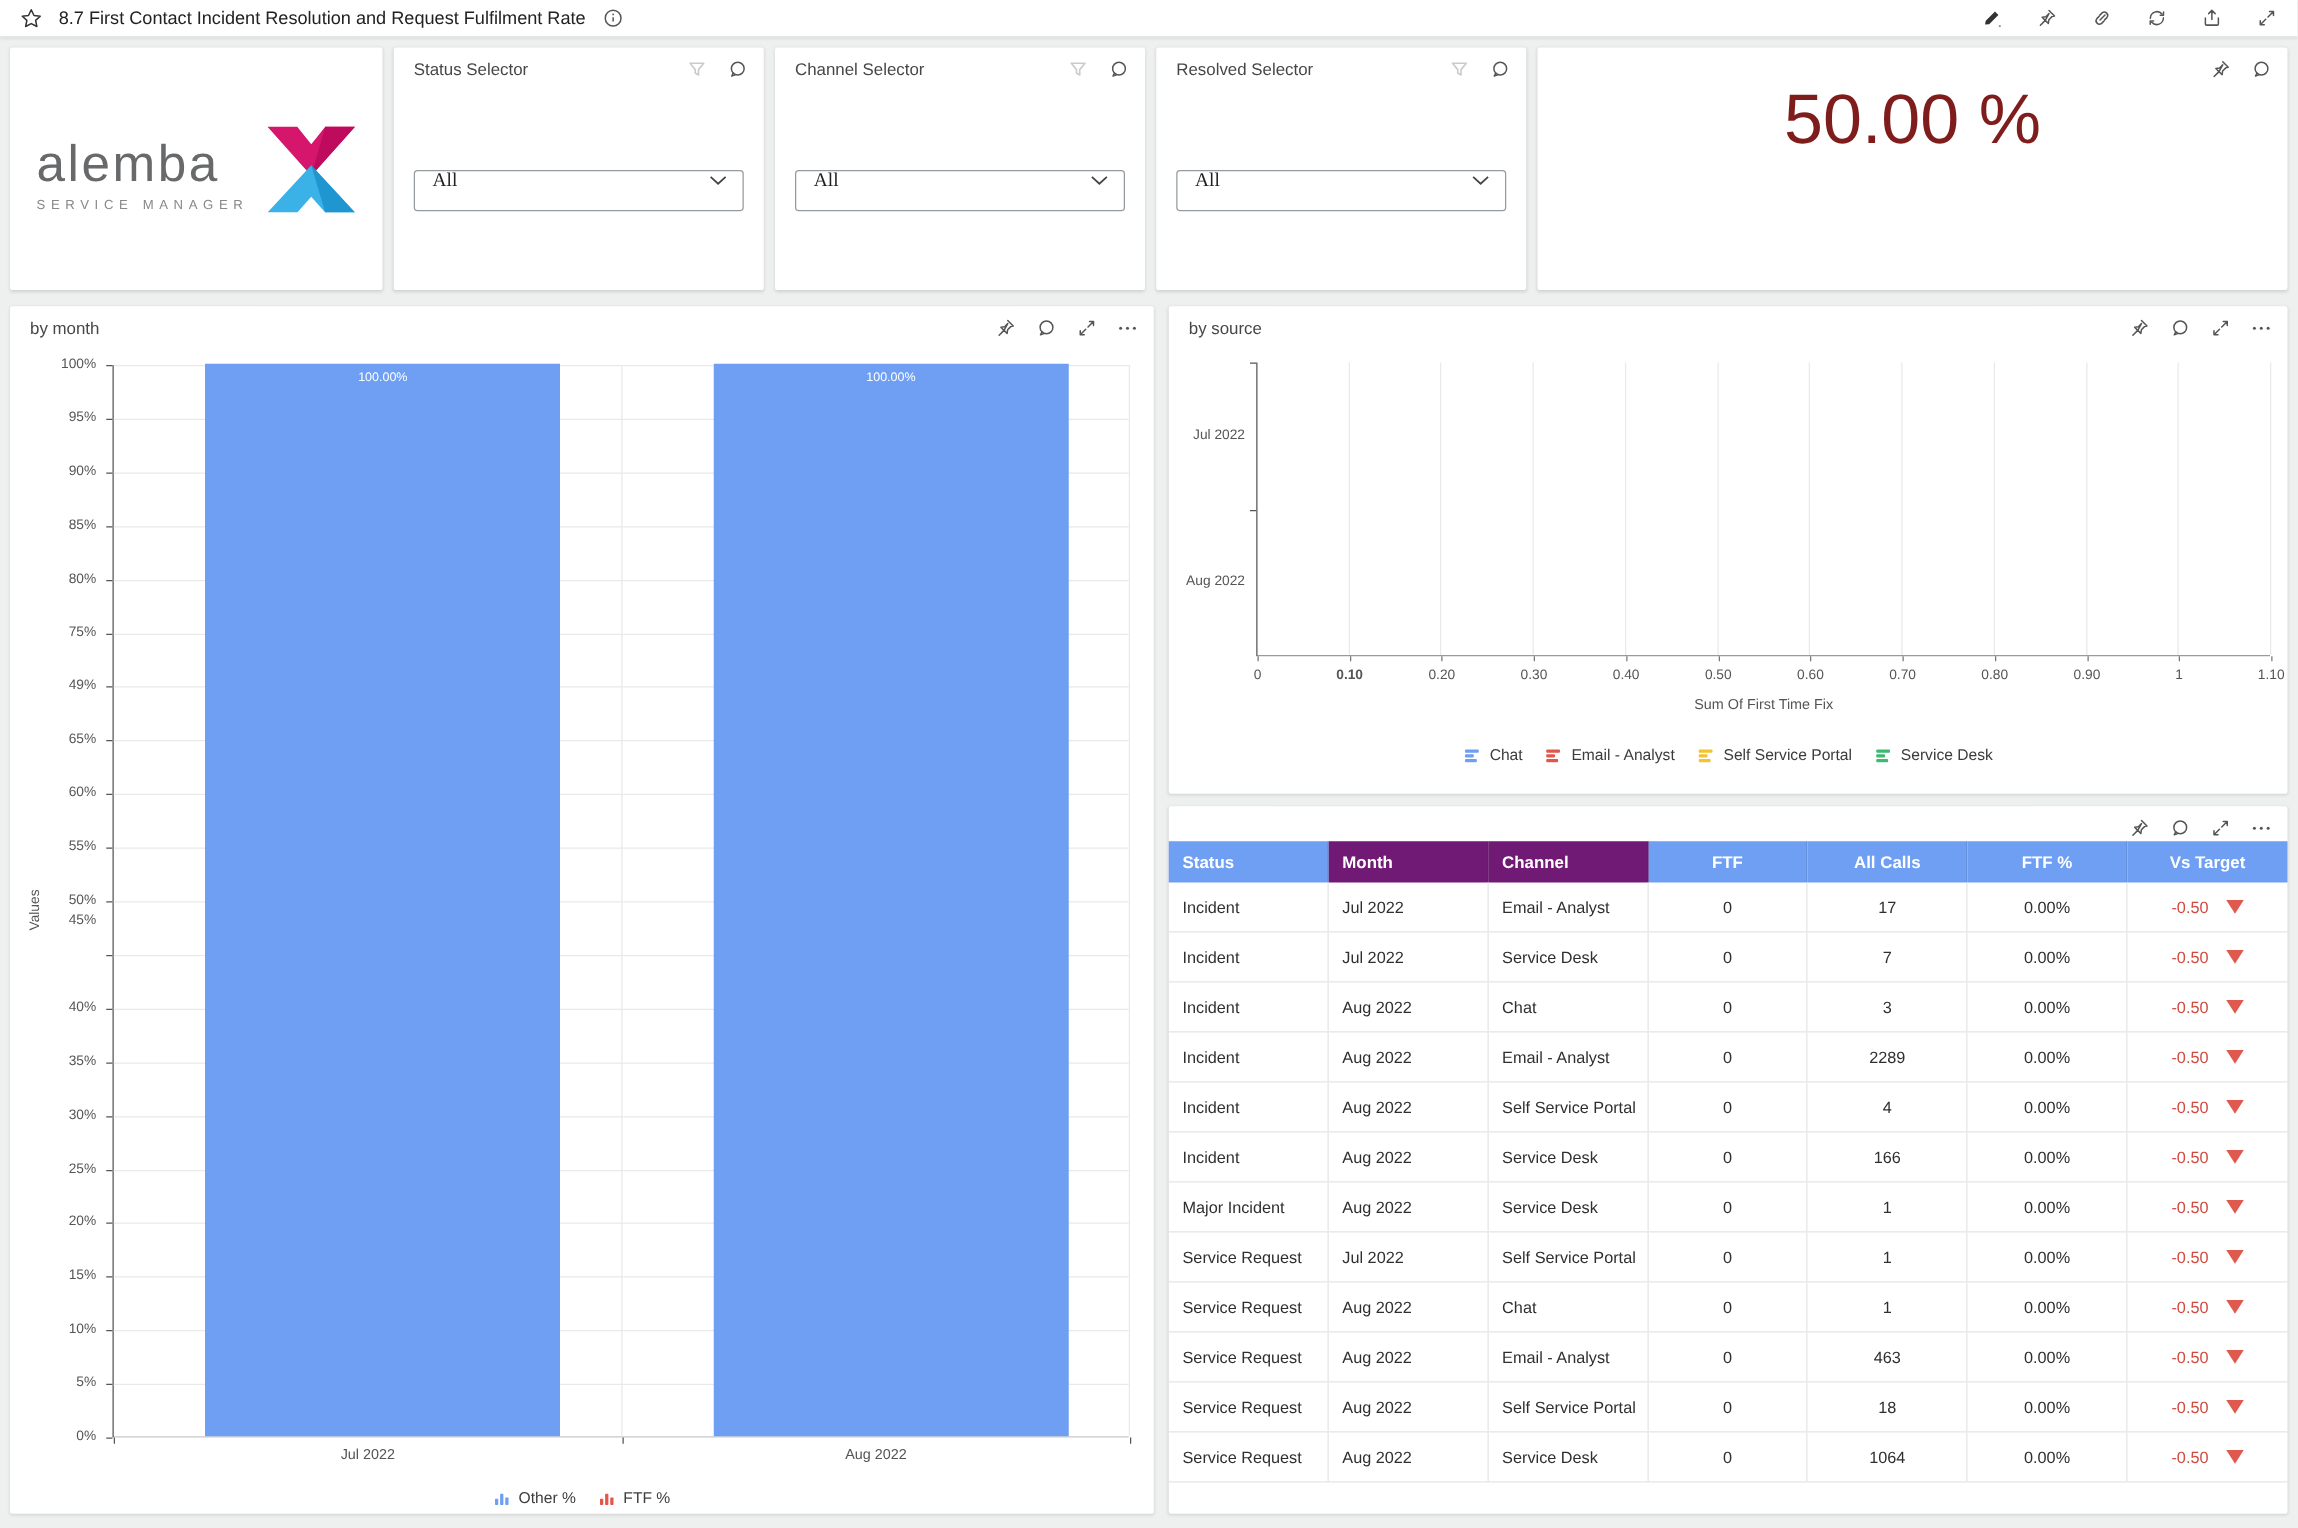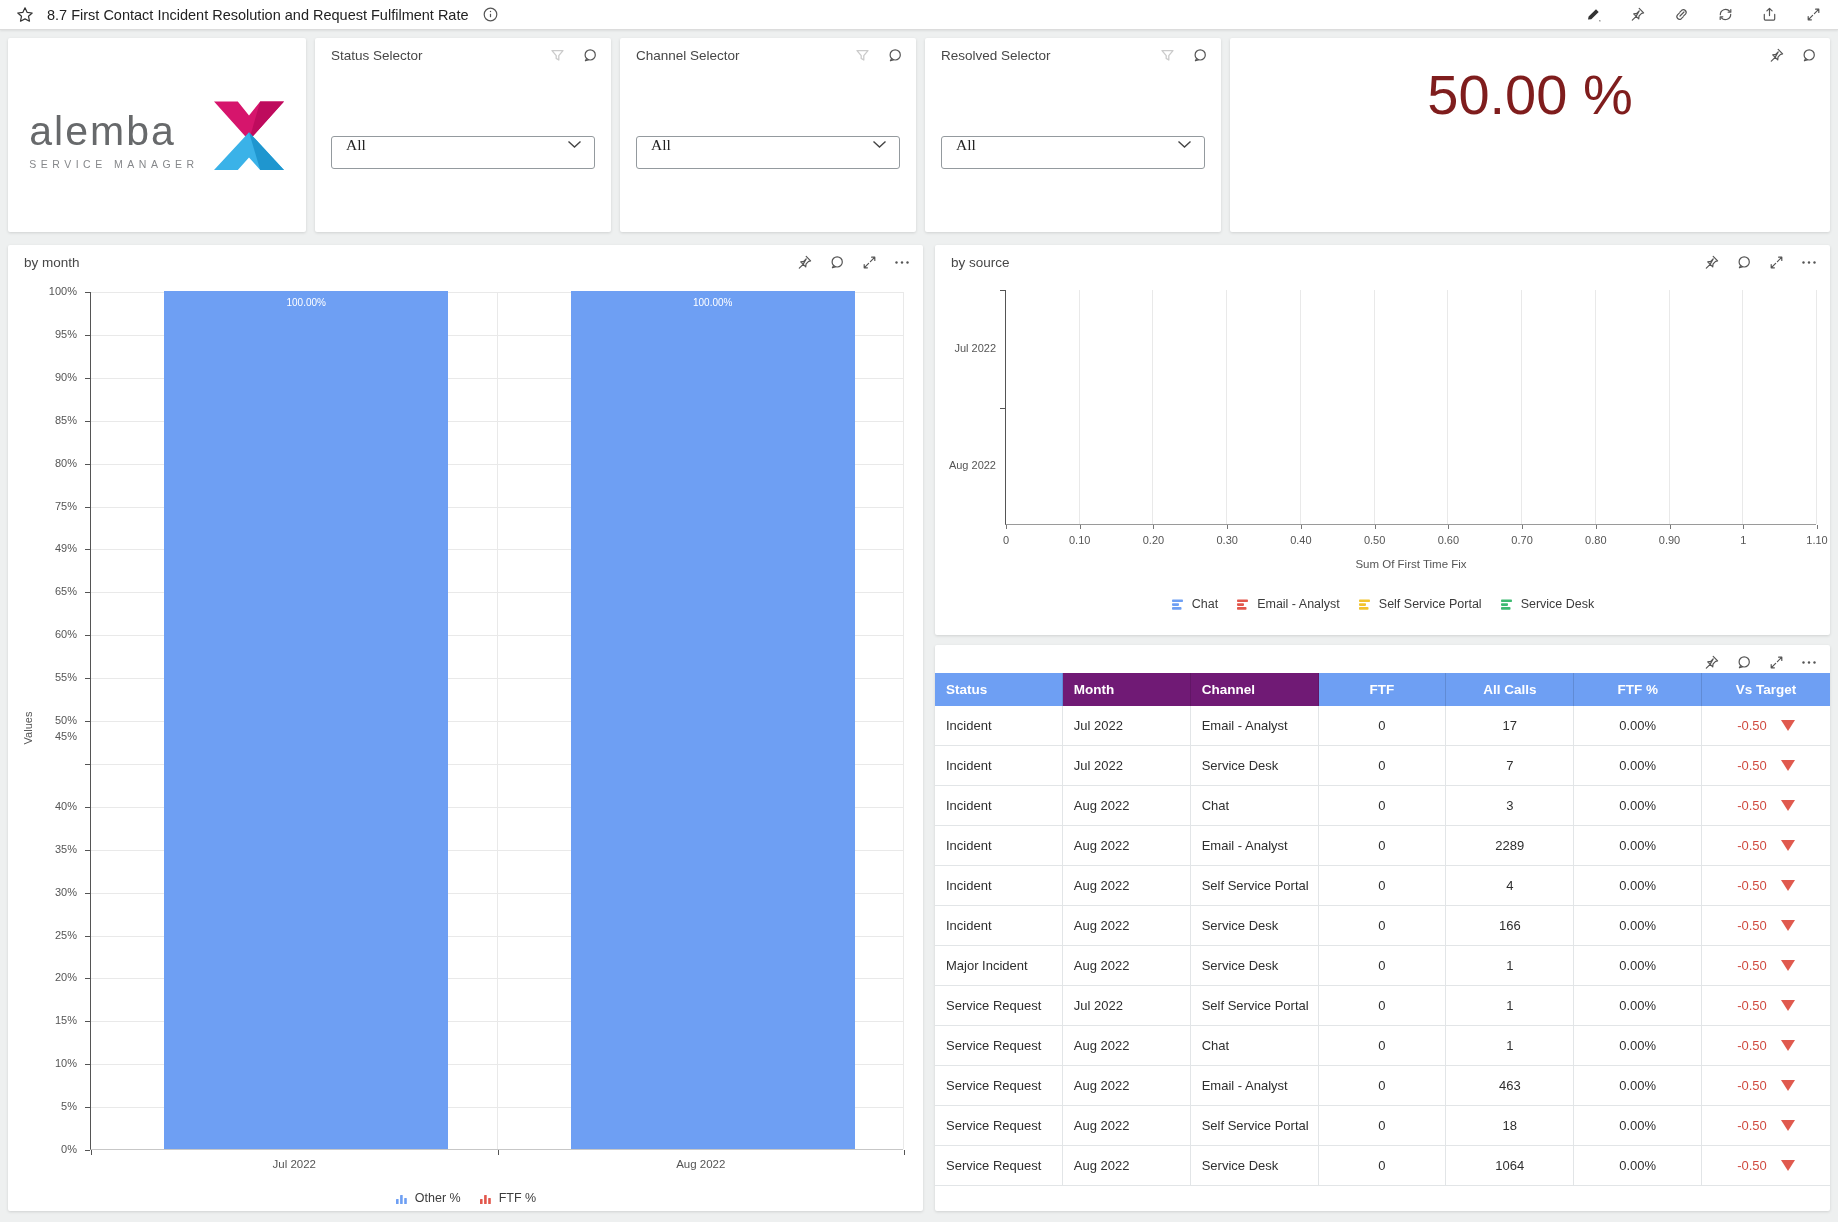--- a/index.html
+++ b/index.html
@@ -421,21 +421,21 @@
                 <circle cx="9" cy="8.5" r="1.2" fill="#555"></circle>
                 <circle cx="14.5" cy="8.5" r="1.2" fill="#555"></circle>
               </svg>
             </span>
           </div>
         <div class="bs-plot">
             <div class="bs-btick" style="left: 0px;"></div>
             <div class="bs-xticklab" style="left: -30px; top: 244px;">0</div>
             <div class="bs-vgrid" style="left: 72.7273px;"></div>
             <div class="bs-btick" style="left: 73.7273px;"></div>
-            <div class="bs-xticklab" style="left: 43.7273px; top: 244px;">0.10</div>
+            <div class="bs-xticklab" style="left: 43.7273px; top: 244px; font-weight: bold;">0.10</div>
             <div class="bs-vgrid" style="left: 146.455px;"></div>
             <div class="bs-btick" style="left: 147.455px;"></div>
             <div class="bs-xticklab" style="left: 117.455px; top: 244px;">0.20</div>
             <div class="bs-vgrid" style="left: 220.182px;"></div>
             <div class="bs-btick" style="left: 221.182px;"></div>
             <div class="bs-xticklab" style="left: 191.182px; top: 244px;">0.30</div>
             <div class="bs-vgrid" style="left: 293.909px;"></div>
             <div class="bs-btick" style="left: 294.909px;"></div>
             <div class="bs-xticklab" style="left: 264.909px; top: 244px;">0.40</div>
             <div class="bs-vgrid" style="left: 367.636px;"></div>

